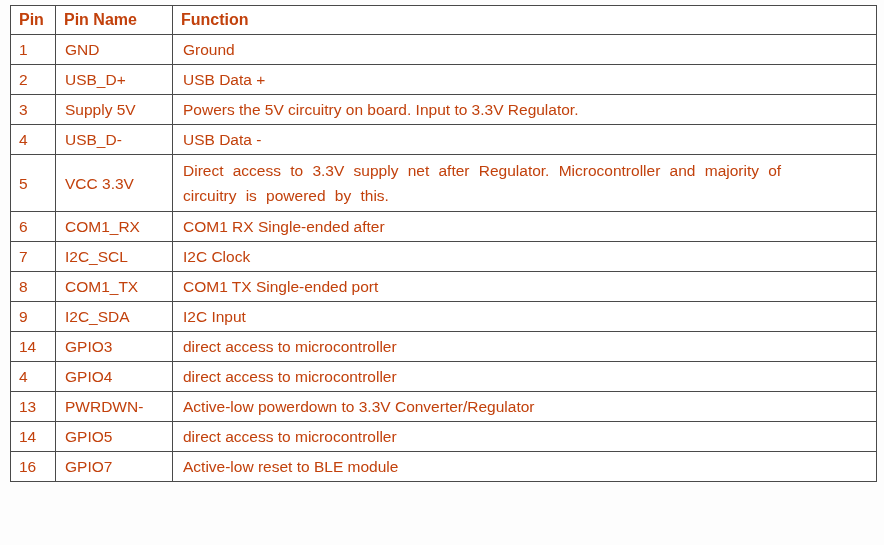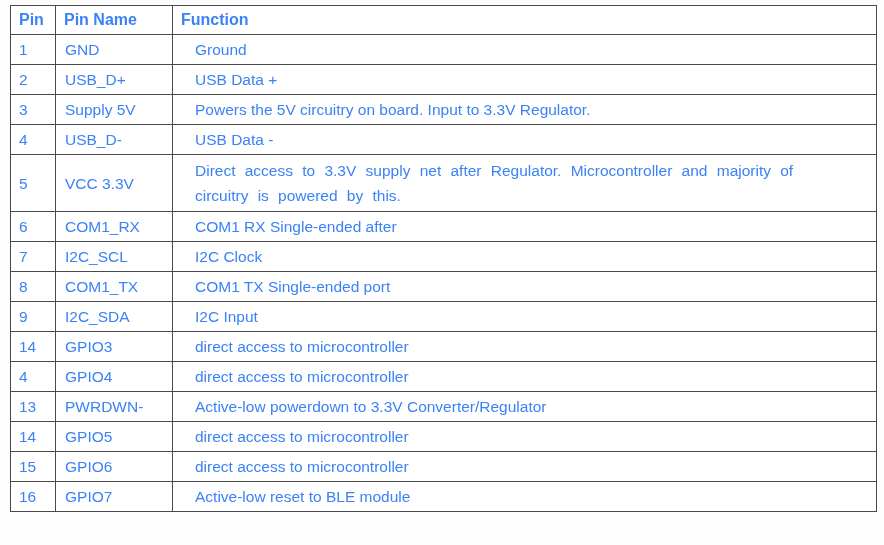--- a/index.html
+++ b/index.html
@@ -20,21 +20,21 @@
     position: absolute;
     left: 10px;
     top: 5px;
     width: 867px;
   }
   table.pin-table {
     border-collapse: collapse;
     table-layout: fixed;
     width: 867px;
     background: #ffffff;
-    color: #3b82f6;
+    color: #c2410c;
     font-size: 15.5px;
   }
   .pin-table col.c-pin  { width: 45px; }
   .pin-table col.c-name { width: 117px; }
   .pin-table th, .pin-table td {
     border: 1.6px solid #4a4a4a;
     vertical-align: middle;
     overflow: hidden;
   }
   .pin-table th {
@@ -46,21 +46,21 @@
     white-space: nowrap;
   }
   .pin-table td {
     height: 27px;
     padding: 1px 6px 1px 8px;
     line-height: 21px;
   }
   .pin-table td.pin-cell   { padding-left: 8px; }
   .pin-table td.name-cell  { padding-left: 9px; white-space: nowrap; }
   .pin-table td.func-cell  {
-    padding-left: 22px;
+    padding-left: 10px;
     padding-right: 8px;
     white-space: pre-line;
     text-align: left;
   }
   .pin-table td.func-cell.multiline {
     text-align: justify;
     word-spacing: 0.32em;
     line-height: 25px;
     padding-top: 3px;
     padding-bottom: 3px;
@@ -145,25 +145,20 @@
             <td class="pin-cell">13</td>
             <td class="name-cell">PWRDWN-</td>
             <td class="func-cell">Active-low powerdown to 3.3V Converter/Regulator</td>
           </tr>
           <tr>
             <td class="pin-cell">14</td>
             <td class="name-cell">GPIO5</td>
             <td class="func-cell">direct access to microcontroller</td>
           </tr>
           <tr>
-            <td class="pin-cell">15</td>
-            <td class="name-cell">GPIO6</td>
-            <td class="func-cell">direct access to microcontroller</td>
-          </tr>
-          <tr>
             <td class="pin-cell">16</td>
             <td class="name-cell">GPIO7</td>
             <td class="func-cell">Active-low reset to BLE module</td>
           </tr>
         </tbody>
     </table>
   </div>
 </div>
 
 </body></html>

